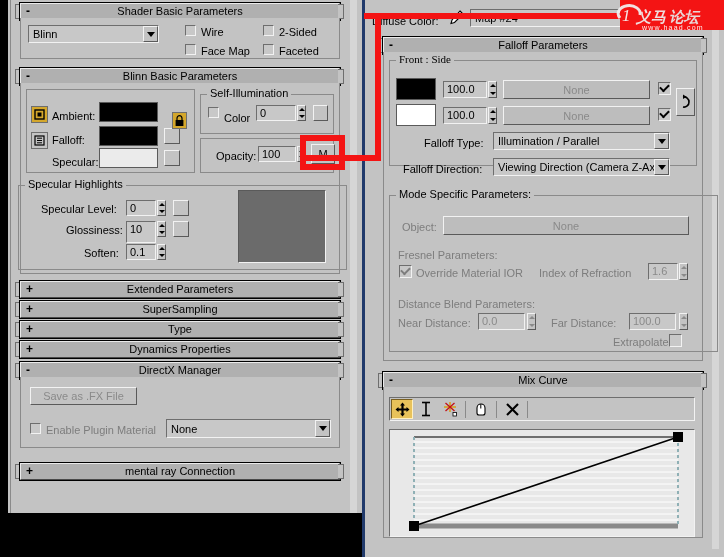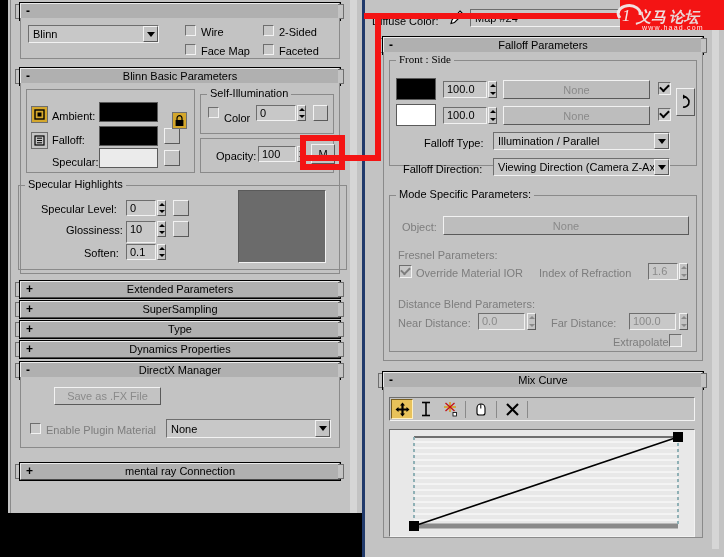--- a/index.html
+++ b/index.html
@@ -119,20 +119,21 @@
 <body>
 
 <div class="panel" id="leftPanel" style="left:8px;top:0;width:355px;height:513px;background:#c3c3c3;"></div>
 <div class="panel" style="left:10px;top:0;width:347px;height:513px;background:#c3c3c3;
             border-left:1px solid #8a8a8a;"></div>
 <div class="panel" style="left:350px;top:0;width:7px;height:513px;background:#d6d6d6;"></div>
 
 <div class="rollpin l" style="left:15px;top:4px;"></div>
 <div class="rollhead" style="left:20px;top:3px;width:318px;">
   <span class="pm">-</span>
+  <span>Shader Basic Parameters</span>
 </div>
 <div class="rollpin" style="left:338px;top:4px;"></div>
 
 <div class="panel" style="left:20px;top:18px;width:318px;height:40px;background:#c3c3c3;
             border-left:1px solid #8a8a8a;border-right:1px solid #8a8a8a;border-bottom:1px solid #8a8a8a;"></div>
 
 <div class="combo" style="left:28px;top:25px;width:131px;height:18px;">
   <span class="ctxt">Blinn</span>
   <span class="carrow">
       <i class="tri-d"></i>
@@ -271,21 +272,21 @@
 
 <div class="rollpin l" style="left:15px;top:363px;"></div>
 <div class="rollhead" style="left:20px;top:362px;width:318px;">
   <span class="pm">-</span>
   <span>DirectX Manager</span>
 </div>
 <div class="rollpin" style="left:338px;top:363px;"></div>
 
 <div class="panel" style="left:20px;top:377px;width:318px;height:70px;background:#c3c3c3;
             border-left:1px solid #8a8a8a;border-right:1px solid #8a8a8a;border-bottom:1px solid #8a8a8a;"></div>
-<div class="btn dim" style="left:30px;top:387px;width:107px;height:18px;margin-left:24px;">Save as .FX File</div>
+<div class="btn dim" style="left:30px;top:387px;width:107px;height:18px;">Save as .FX File</div>
 <div class="cbx dim" style="left:30px;top:423px;"></div>
 <div class="lbl dim" style="left:46px;top:424px;">Enable Plugin Material</div>
 <div class="combo" style="left:166px;top:419px;width:165px;height:19px;">
   <span class="ctxt">None</span>
   <span class="carrow">
       <i class="tri-d"></i>
     </span>
 </div>
 
 <div class="rollpin l" style="left:15px;top:464px;"></div>
@@ -361,21 +362,21 @@
 </div>
 
 <div class="lbl" style="left:403px;top:163px;">Falloff Direction:</div>
 <div class="combo" style="left:493px;top:158px;width:177px;height:18px;">
   <span class="ctxt">Viewing Direction (Camera Z-Axis)</span>
   <span class="carrow">
       <i class="tri-d"></i>
     </span>
 </div>
 
-<div class="group" style="left:389px;top:195px;width:306px;height:155px;">
+<div class="group" style="left:389px;top:195px;width:306px;height:155px;padding-left:21px;">
   <span class="gtitle dim" style="color:#000;">Mode Specific Parameters:</span>
 </div>
 
 <div class="lbl dim" style="left:402px;top:221px;">Object:</div>
 <div class="btn flat dim" style="left:443px;top:216px;width:246px;height:19px;">None</div>
 
 <div class="lbl dim" style="left:398px;top:249px;">Fresnel Parameters:</div>
 <div class="cbx on dim" style="left:399px;top:265px;width:13px;height:13px;"></div>
 <div class="lbl dim" style="left:416px;top:267px;">Override Material IOR</div>
 <div class="lbl dim" style="left:539px;top:267px;">Index of Refraction</div>

